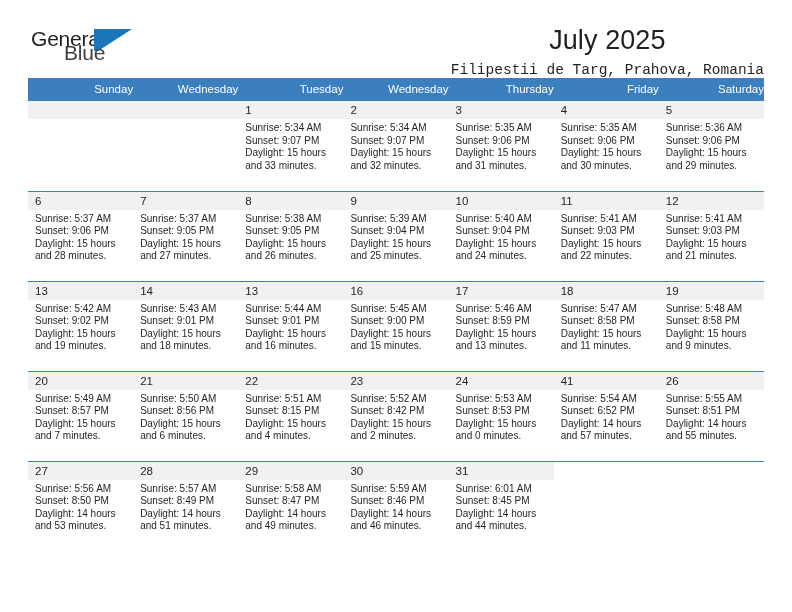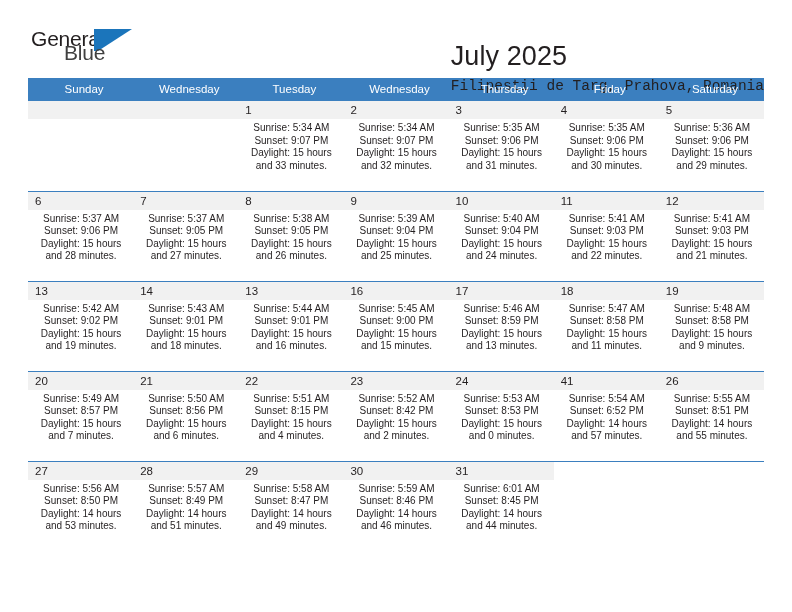--- a/index.html
+++ b/index.html
@@ -76,24 +76,23 @@
     position: absolute;
     left: 4px;
     top: 0;
     width: 0;
     height: 0;
     border-top: 22px solid #1b75bb;
     border-right: 34px solid transparent;
   }
 
   .titleblock {
-    text-align: left;
+    text-align: center;
     flex: 0 0 auto;
     padding-top: 0px;
-    margin-top: 16px;
   }
   .cal-title {
     font-size: 27px;
     font-weight: normal;
     color: #231f20;
     line-height: 1.05;
     letter-spacing: 0.1px;
   }
   .cal-sub {
     font-size: 14.5px;
@@ -108,21 +107,21 @@
     width: 736px;
     border-collapse: collapse;
     table-layout: fixed;
     margin-top: 2px;
   }
   .calendar th {
     background: #3b7fbf;
     color: #ffffff;
     font-size: 11.5px;
     font-weight: normal;
-    text-align: center;
+    text-align: right;
     padding: 5px 0 6px 7px;
     height: 19px;
     box-sizing: border-box;
   }
   .calendar td {
     vertical-align: top;
     padding: 0;
     width: 105.14px;
     height: 90px;
     box-sizing: border-box;
@@ -144,21 +143,20 @@
     line-height: 12px;
   }
   td.empty .daynum {
     color: transparent;
   }
   .dayinfo {
     padding: 3px 6px 0 7px;
     font-size: 10px;
     line-height: 12.6px;
     color: #231f20;
-    text-align: center;
   }
   .dayinfo div {
     white-space: nowrap;
   }
 </style>
 </head>
 <body>
 
 <div class="page">
 

